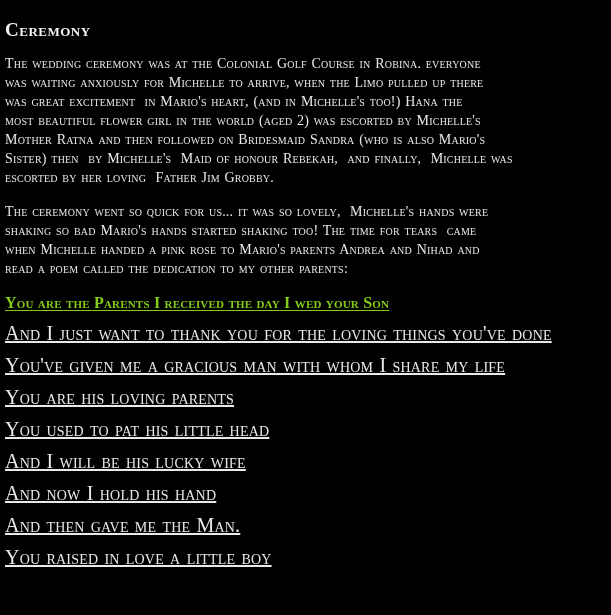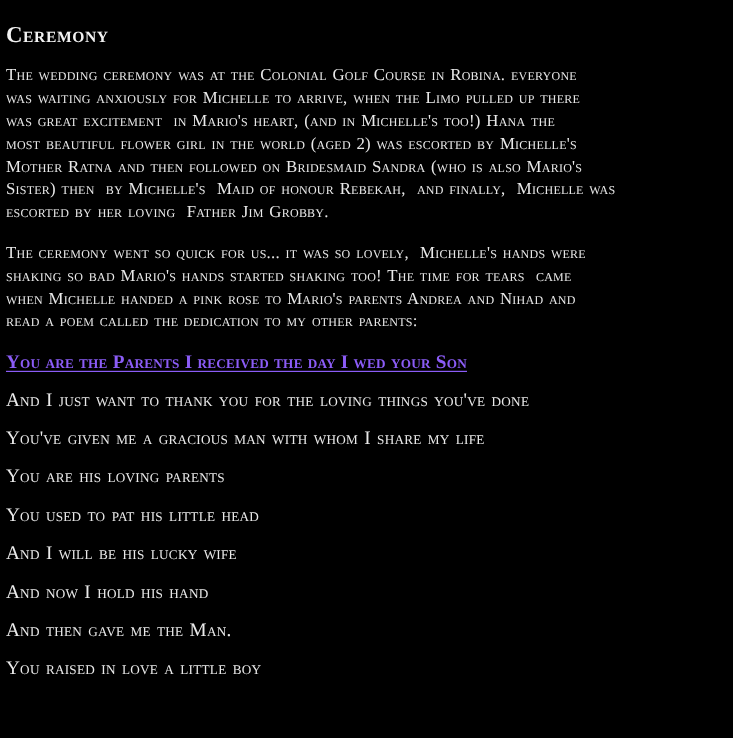--- a/index.html
+++ b/index.html
@@ -33,29 +33,30 @@
     margin: 0 0 15px 0;
   }
   .poem-title {
     font-size: 16px;
     line-height: 19px;
     font-weight: bold;
     letter-spacing: 0.2px;
     text-decoration: underline;
     text-underline-offset: 2px;
     margin: 0 0 12px 0;
-    color: #8b5cf6;
+    color: #84cc16;
   }
   .poem-line {
-    font-size: 16px;
+    font-size: 20px;
     line-height: 19px;
     letter-spacing: 0.2px;
     word-spacing: 1px;
     white-space: nowrap;
     margin: 0 0 13px 0;
+    text-decoration: underline;
   }
   .closing {
     font-size: 16px;
     line-height: 19px;
     letter-spacing: 0.3px;
     white-space: nowrap;
     margin: 45px 0 0 0;
     color: #f0f0f0;
   }
 </style>

